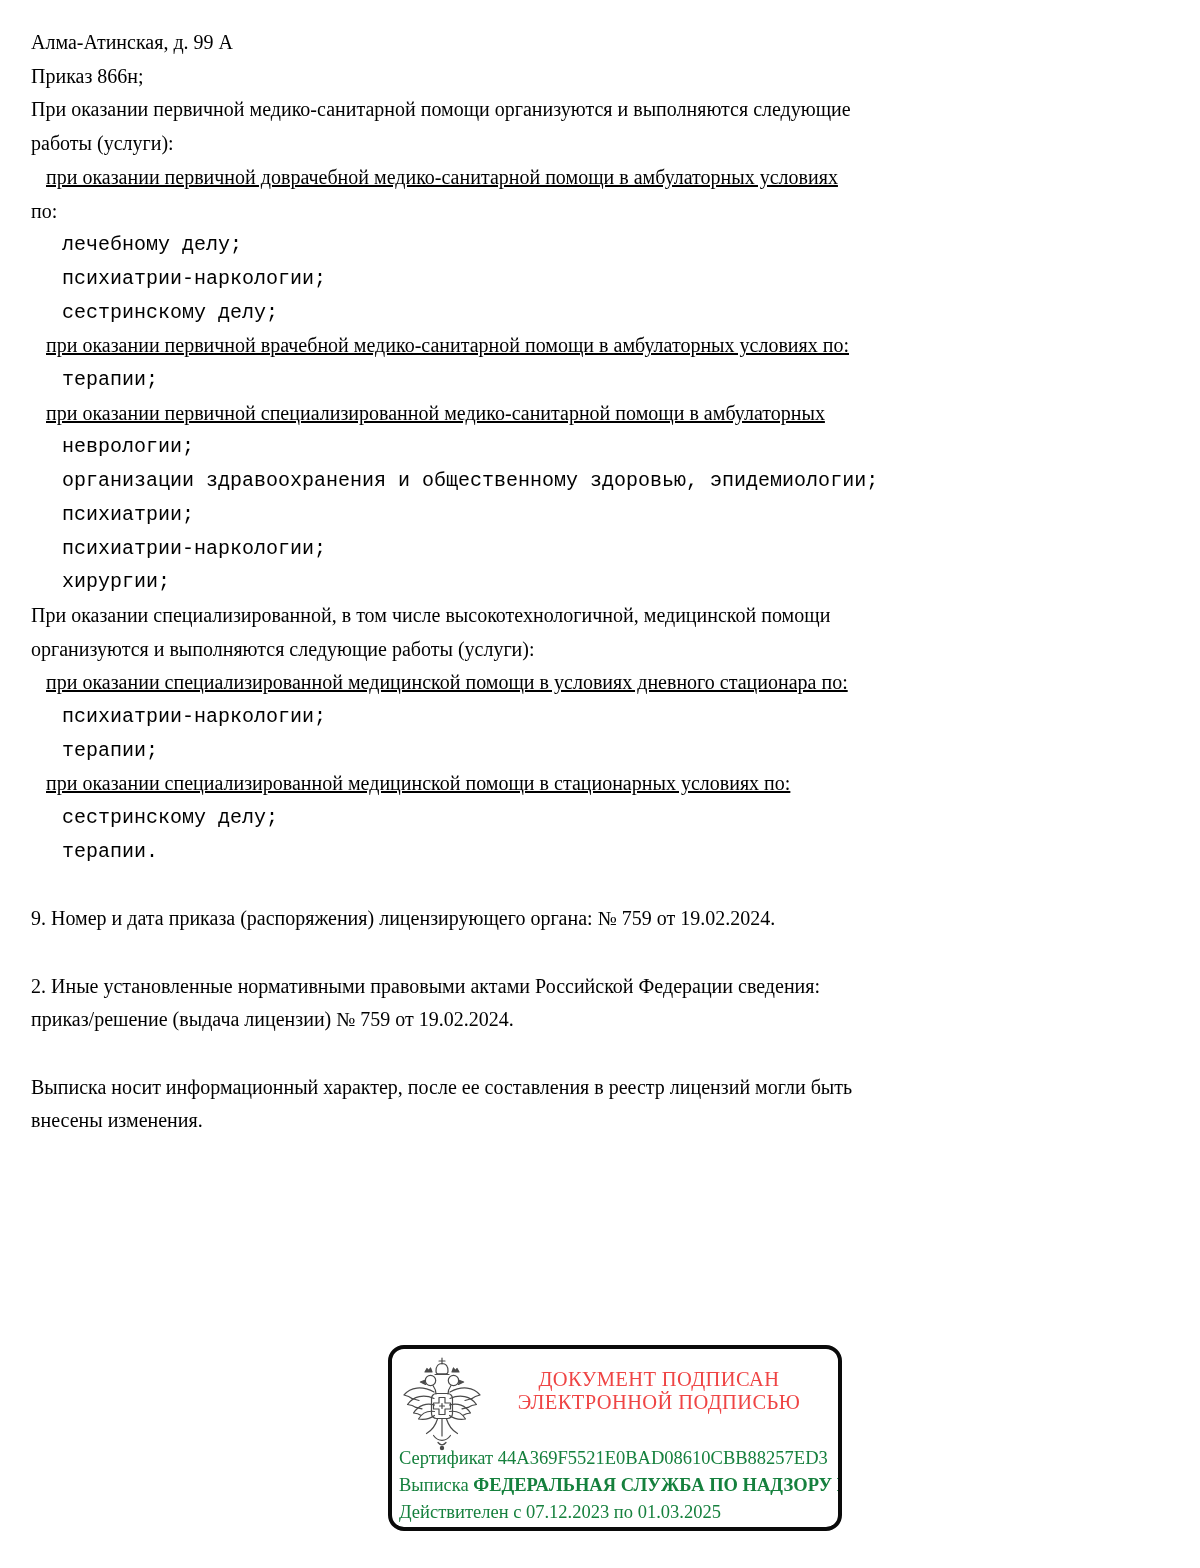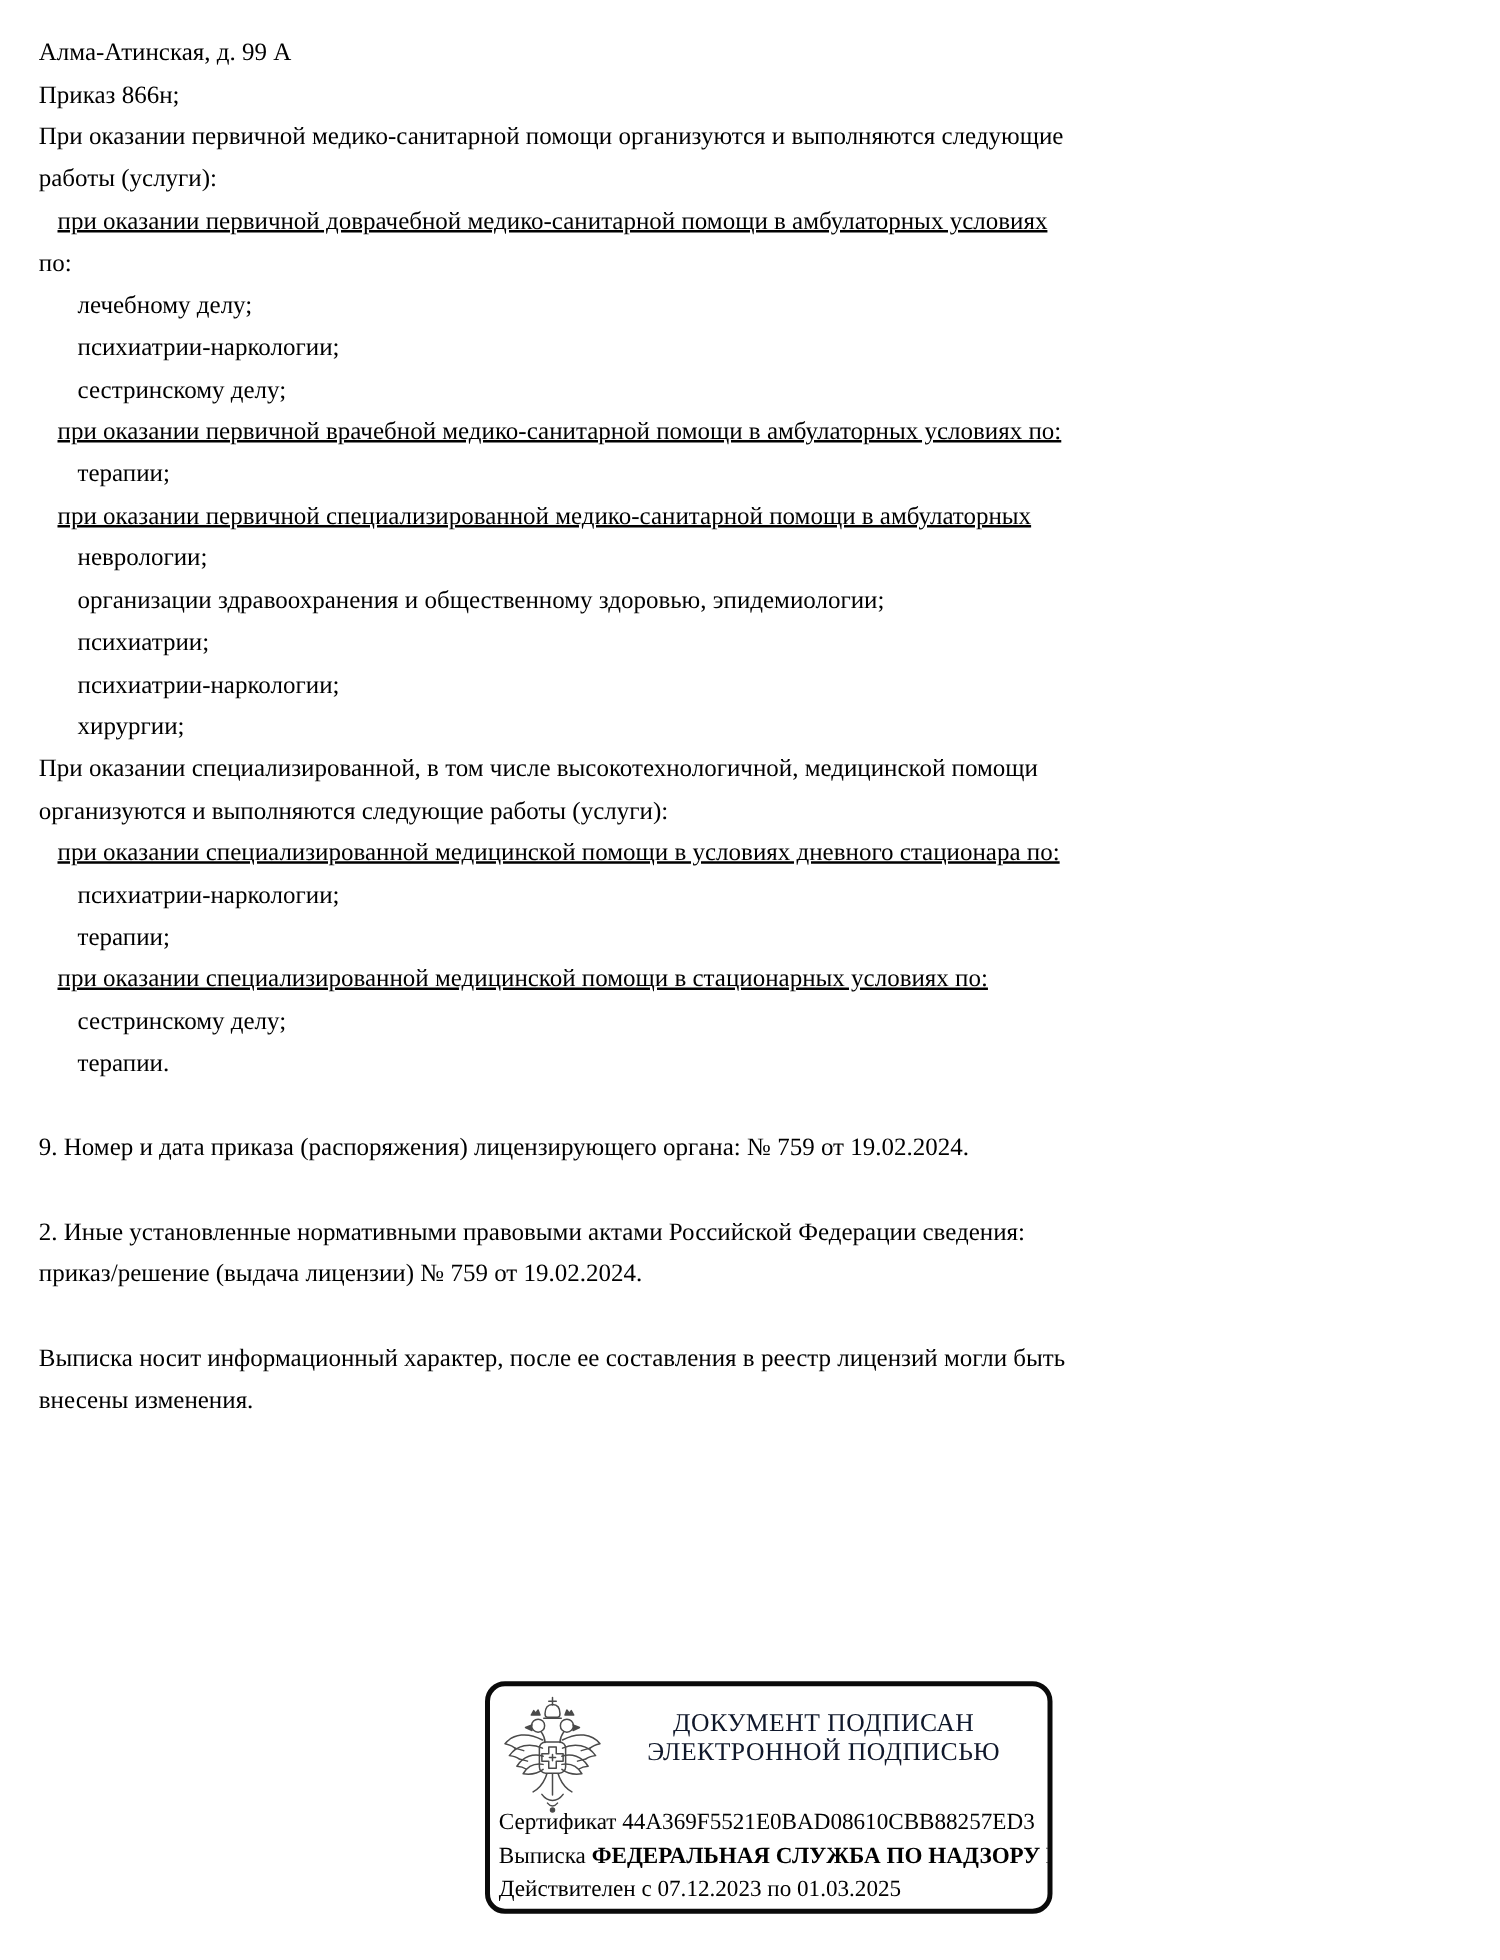--- a/index.html
+++ b/index.html
@@ -14,21 +14,21 @@
   .page{position:absolute;inset:0;}
   
   .doc-text{
     position:absolute;
     left:31px;top:26px;width:1150px;
     font-size:20px;
     line-height:33.7px;
   }
   .ln{white-space:nowrap;min-height:33.7px;}
   .i1{padding-left:15px;text-decoration:underline;}
-  .i2{padding-left:31px;}
+  .i2{padding-left:31px;font-family:Liberation Mono, monospace;}
   
   .stamp{
     position:absolute;
     left:388px;top:1345px;
     width:454px;height:186px;
     border:4px solid #0a0a0a;
     border-radius:16px;
     box-sizing:border-box;
     background:#ffffff;
     overflow:hidden;
@@ -37,28 +37,28 @@
     position:absolute;left:8px;top:7px;
     width:84px;height:96px;
   }
   .stamp-emblem svg{width:100%;height:100%;display:block;}
   .stamp-title{
     position:absolute;left:96px;right:8px;top:19px;
     text-align:center;
     font-size:20.5px;
     line-height:23px;
     letter-spacing:0.4px;
-    color:#0f172a;
+    color:#ef4444;
   }
   .stamp-info{
     position:absolute;left:7px;right:0;top:96px;
     font-size:18.5px;
     line-height:27px;
     white-space:nowrap;
-    color:#000000;
+    color:#15803d;
   }
   .stamp-row{white-space:nowrap;}
   .owner-name{font-weight:bold;}
 </style>
 </head>
 <body>
 
 <div class="page">
 
   <div class="doc-text">

